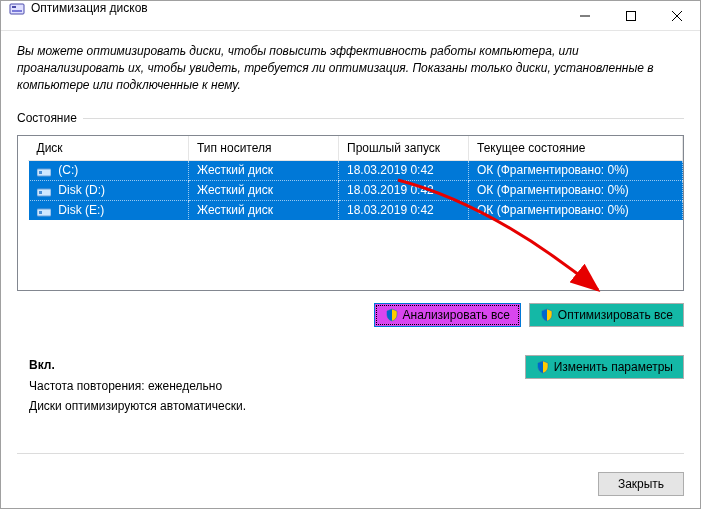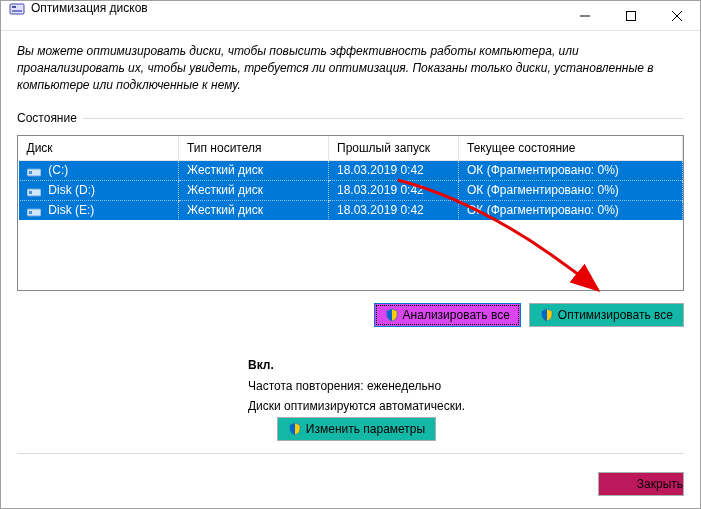--- a/index.html
+++ b/index.html
@@ -83,20 +83,21 @@
       height: 1px;
       background: #dcdcdc;
       margin-left: 6px;
     }
     .drive-table-wrap {
       border: 1px solid #828790;
       margin-top: 6px;
       margin-bottom: 12px;
       height: 156px;
       background: #fff;
+      padding-left: 10px;
     }
     .drive-table {
       width: 100%;
       border-collapse: collapse;
       font-size: 12px;
     }
     .drive-table thead th {
       text-align: left;
       font-weight: normal;
       padding: 4px 8px;
@@ -151,41 +152,39 @@
       display: inline-flex;
       width: 14px;
       height: 14px;
     }
     .schedule-block {
       margin-top: 4px;
     }
     .schedule-inner {
       display: flex;
       justify-content: space-between;
-      align-items: center;
+      align-items: flex-start;
       padding: 4px 0 0 12px;
-      flex-direction: column;
     }
     .schedule-text { font-size: 12px; line-height: 1.7; }
     .schedule-text .bold { font-weight: 600; }
     .footer {
       margin-top: auto;
       padding-top: 18px;
       border-top: 1px solid #dcdcdc;
       display: flex;
       justify-content: flex-end;
     }
     .btn-close {
       height: 24px;
       width: 86px;
-      background: #be185d;
+      background: #e5e5e5;
       border: 1px solid #adadad;
       font-size: 12px;
       font-family: inherit;
-      text-align: right;
     }
     .arrow-overlay {
       position: absolute;
       pointer-events: none;
       top: 134px;
       left: 392px;
       width: 230px;
       height: 140px;
     }
     .col-disk { width: 160px; }

